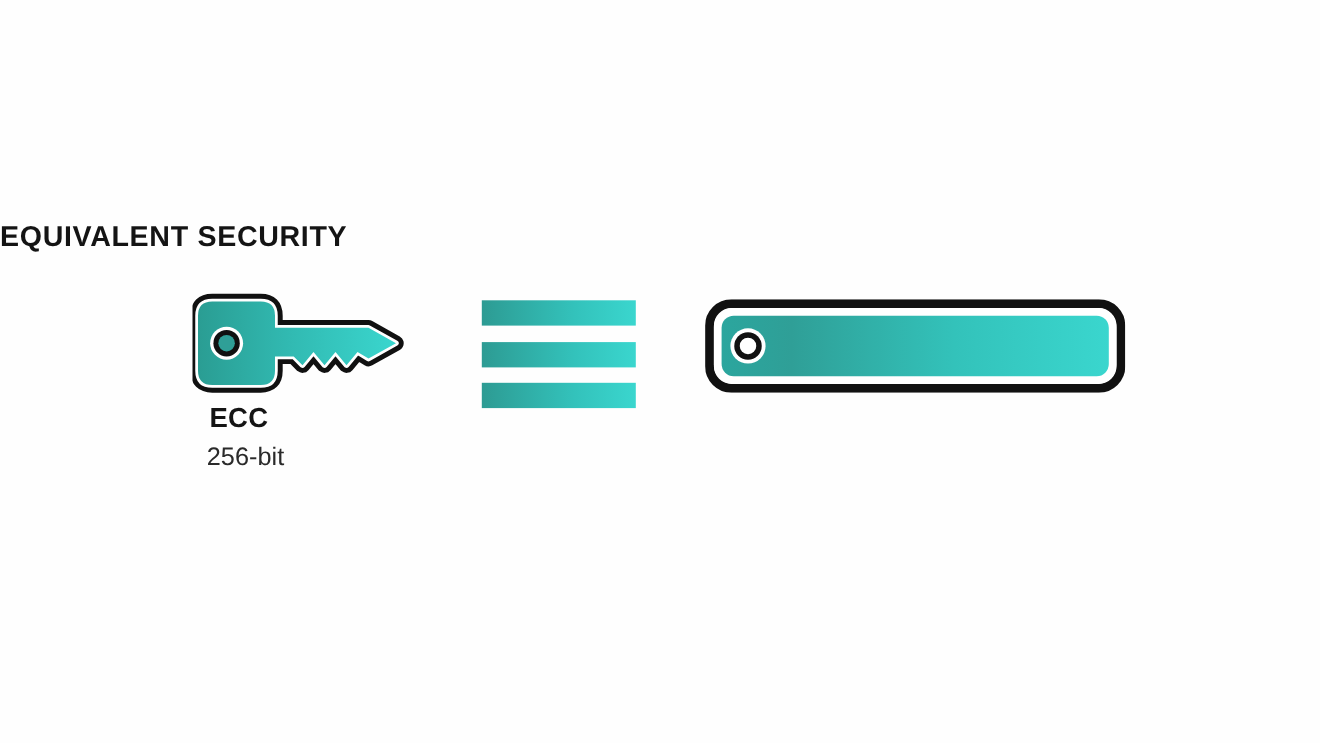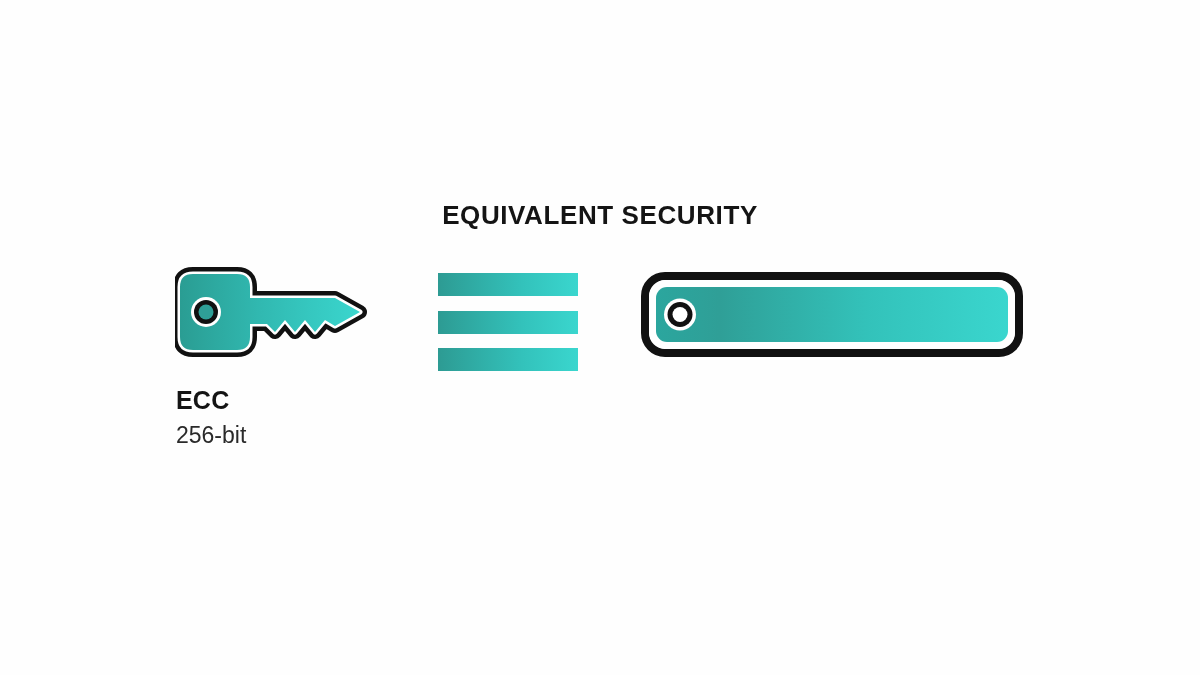--- a/index.html
+++ b/index.html
@@ -23,21 +23,20 @@
     width: 1200px;
     height: 675px;
   }
 
   
   #title {
     position: absolute;
     left: 0;
     top: 200px;
     width: 1200px;
-    text-align: center;
     font-size: 26px;
     font-weight: bold;
     letter-spacing: 0.6px;
     color: #141414;
     line-height: 30px;
     white-space: nowrap;
   }
 
   
   #ecc-group {
@@ -86,40 +85,42 @@
     position: absolute;
     left: 0;
     top: 0;
     width: 382px;
     height: 85px;
   }
 
   
   .label-block {
     position: absolute;
-    top: 386px;
+    top: 366px;
+    text-align: center;
   }
   #ecc-label-block { left: 176px; }
   #rsa-label-block { left: 643px; }
 
   .algo-name {
     font-size: 25px;
     font-weight: bold;
     color: #141414;
     line-height: 29px;
     letter-spacing: 0.2px;
     white-space: nowrap;
   }
   .algo-keysize {
     margin-top: 7px;
     font-size: 23px;
     font-weight: normal;
     color: #2a2a2a;
     line-height: 27px;
     white-space: nowrap;
+    margin-left: 12px;
   }
 </style>
 </head>
 <body>
 
 <div id="stage">
 
   <div id="title">EQUIVALENT SECURITY</div>
 
   <div id="ecc-group">

